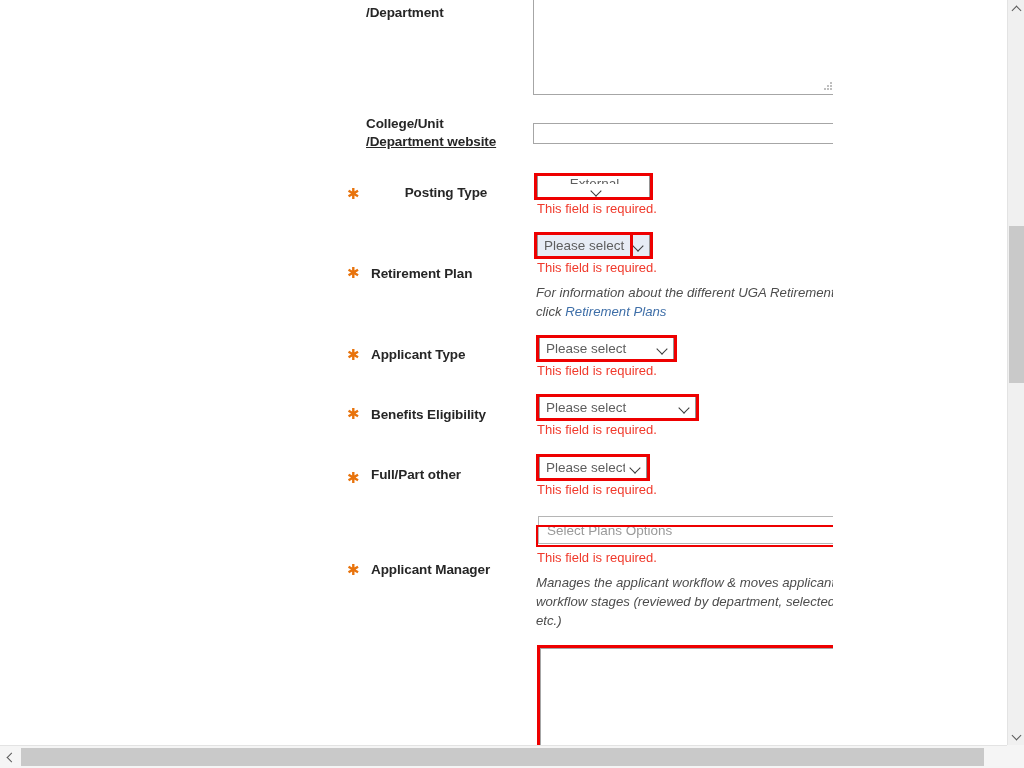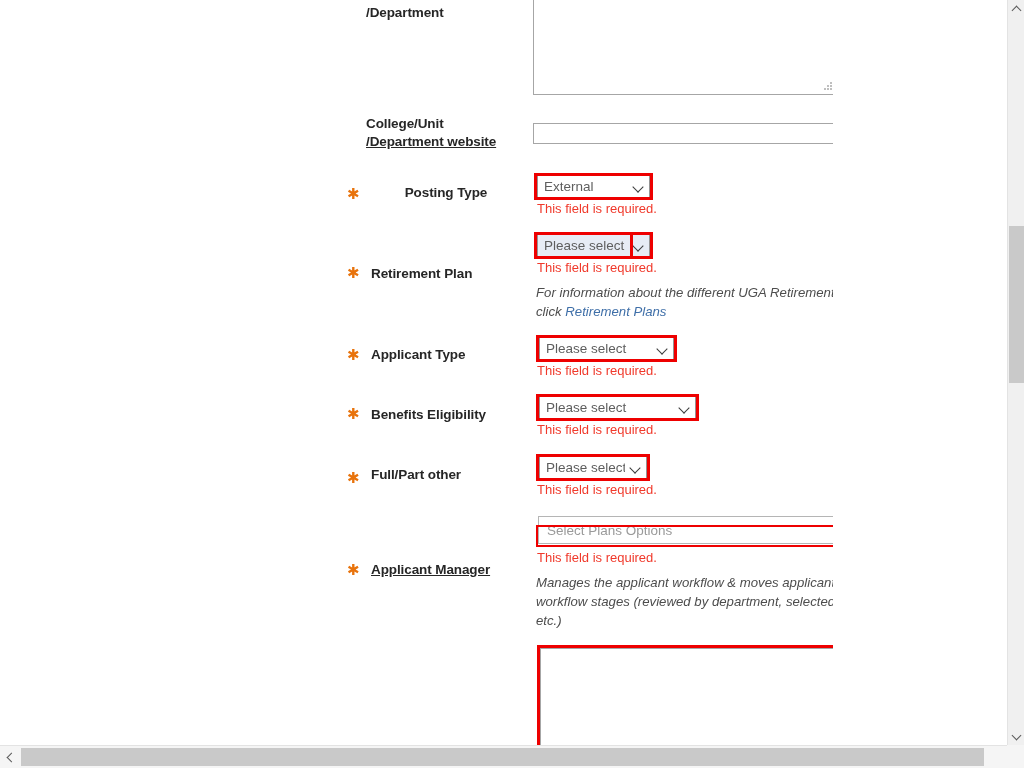--- a/index.html
+++ b/index.html
@@ -231,21 +231,21 @@
       <div class="field-label" style="left:366px; top:115px; width:170px;">College/Unit</div>
       <div class="field-label" style="left:366px; top:133px; width:180px;text-decoration:underline;">/Department website</div>
 
       <input class="text-input" style="left: 533px; top: 123px; width: 330px; height: 21px;" type="text" placeholder="">
     </div>
 
     <div class="row">
       <span class="req-star" style="left:347px; top:186px;">✱</span>
       <div class="field-label" style="left:371px; top:184px; width:150px;text-align:center;">Posting Type</div>
 
-      <div class="sel" style="left:537px; top:175px; width:113px; height:23px;">
+      <div class="sel" style="left:537px; top:175px; width:113px; height:23px;flex-direction:column;">
         <span class="sel-text">External</span>
         <span class="caret"></span>
       </div>
       <div class="annot" style="left:534px; top:173px; width:119px; height:27px;"></div>
 
       <div class="err" style="left:537px; top:201px;">This field is required.</div>
     </div>
 
     <div class="row">
       <span class="req-star" style="left:347px; top:265px;">✱</span>
@@ -299,21 +299,21 @@
         <span class="sel-text">Please select</span>
         <span class="caret"></span>
       </div>
       <div class="annot" style="left:536px; top:454px; width:114px; height:27px;"></div>
 
       <div class="err" style="left:537px; top:482px;">This field is required.</div>
     </div>
 
     <div class="row">
       <span class="req-star" style="left:347px; top:562px;">✱</span>
-      <div class="field-label" style="left:371px; top:561px; width:175px;text-decoration:underline;">Applicant Manager</div>
+      <div class="field-label" style="left:371px; top:561px; width:175px;">Applicant Manager</div>
 
       <div class="multiselect" style="left:538px; top:516px; width:305px; height:28px;">
         <span>Select Plans Options</span>
       </div>
       <div class="annot thin" style="left:536px; top:525px; width:308px; height:22px;"></div>
 
       <div class="err" style="left:537px; top:550px;">This field is required.</div>
 
       <div class="help" style="left:536px; top:573px; width:400px;">Manages the applicant workflow &amp; moves applicants through the workflow stages (reviewed by department, selected for interview, etc.)</div>
     </div>

